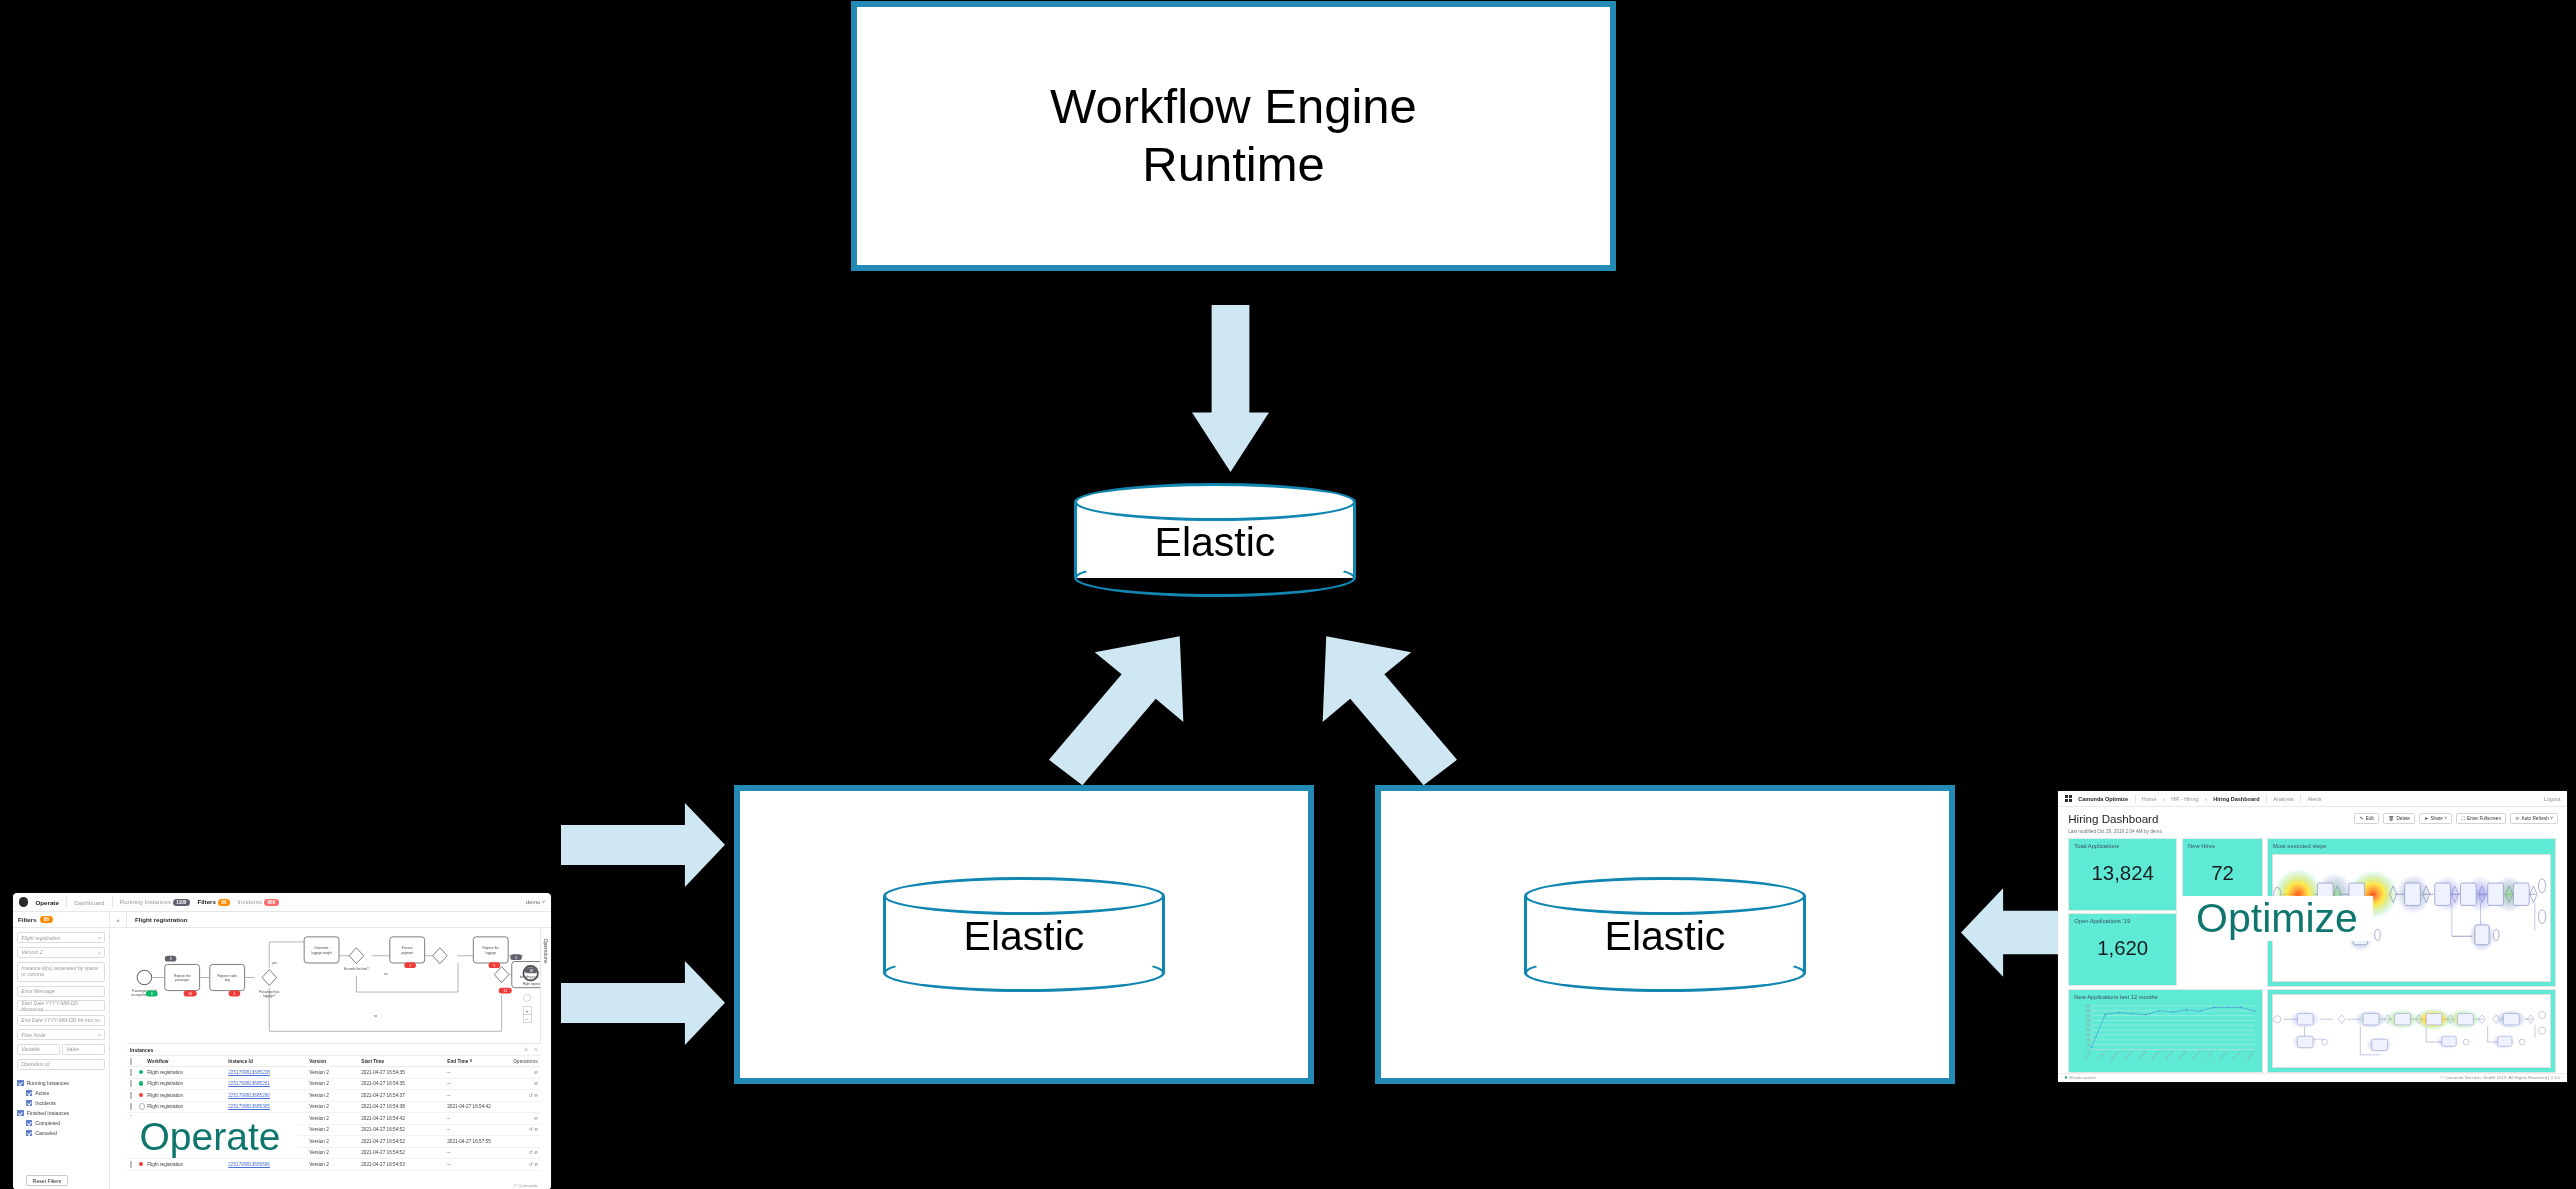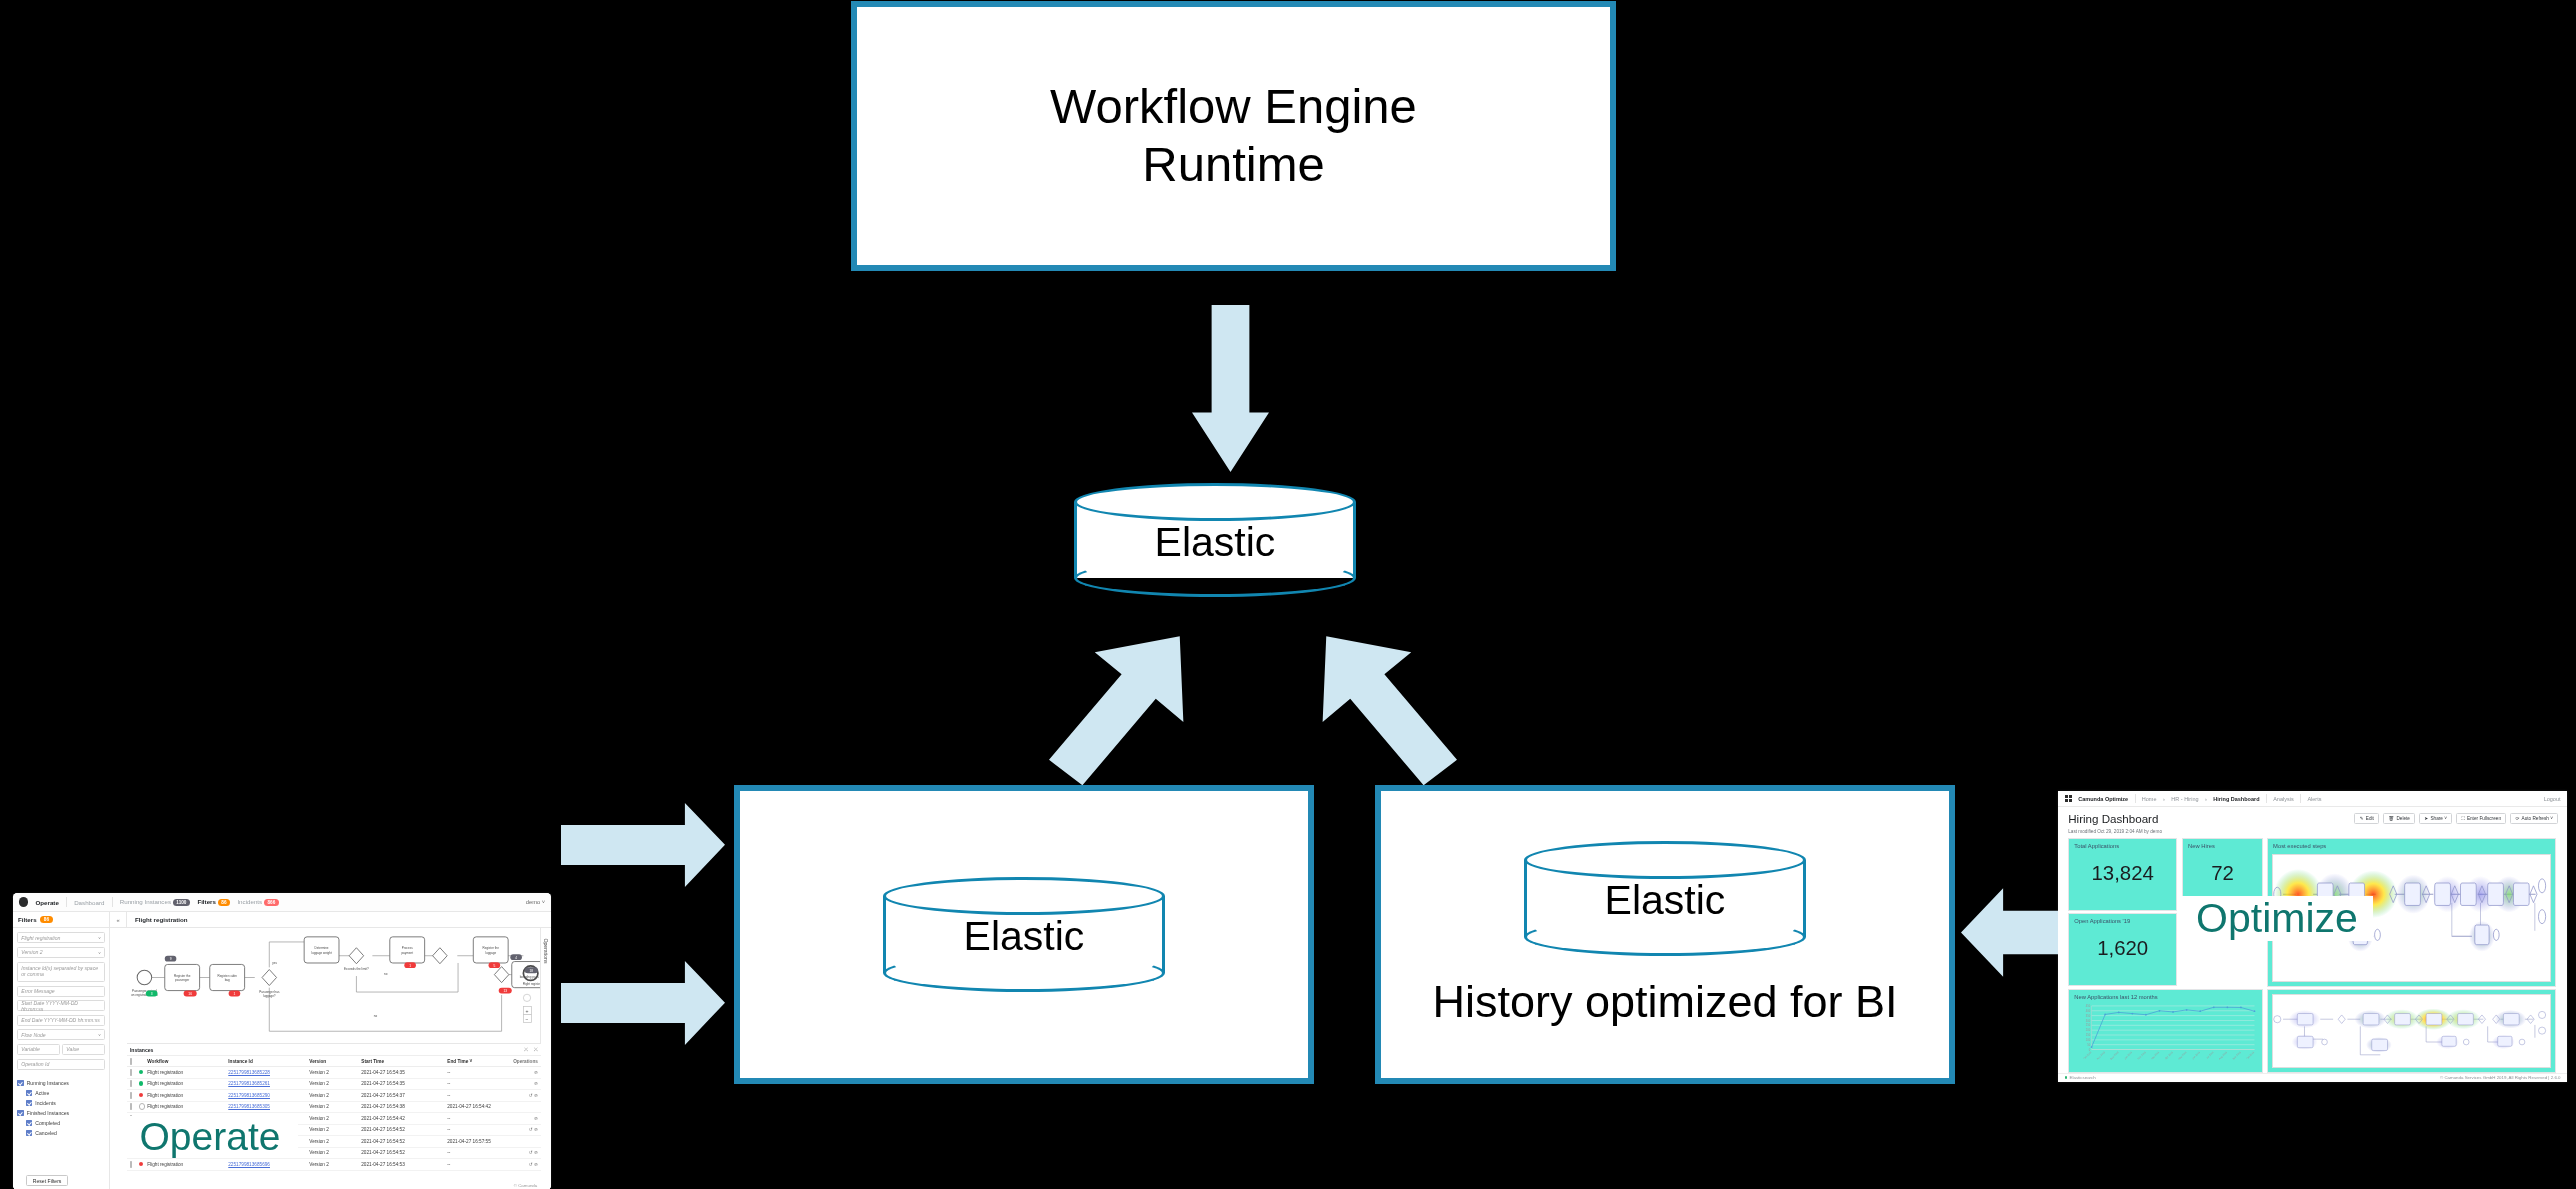--- a/index.html
+++ b/index.html
@@ -340,21 +340,20 @@
     </div>
   </div>
 
   <div class="wbox" id="bi-box">
     <div class="cyl mini-cyl">
       <div class="body"></div>
       <div class="cap bottom"></div>
       <div class="cap"></div>
       <div class="cyl-label">Elastic</div>
     </div>
-    <div class="boxtitle bottom-label">History optimized for BI</div>
   </div>
 
   <div class="arrow" style="left:561px; top:803px;">
     <svg width="164" height="84" viewBox="0 0 225 115">
       <polygon points="0,30 170,30 170,0 225,57 170,115 170,85 0,85" fill="#cfe7f2"></polygon>
     </svg>
   </div>
 
   <div class="arrow" style="left:561px; top:961px;">
     <svg width="164" height="84" viewBox="0 0 225 115">

